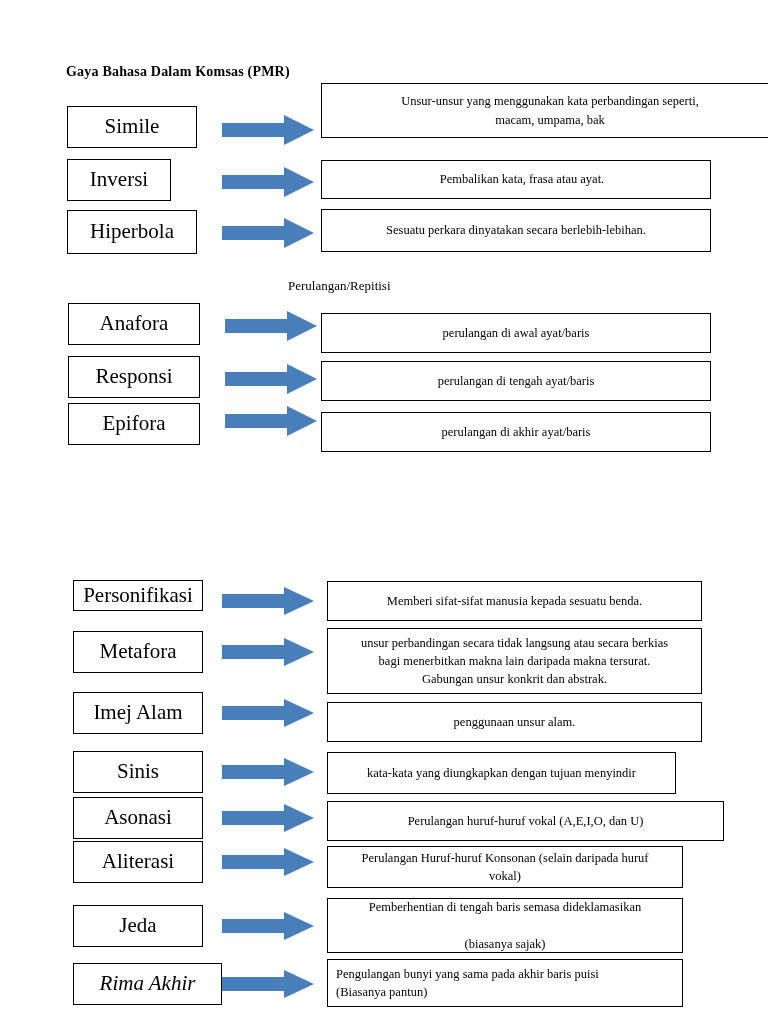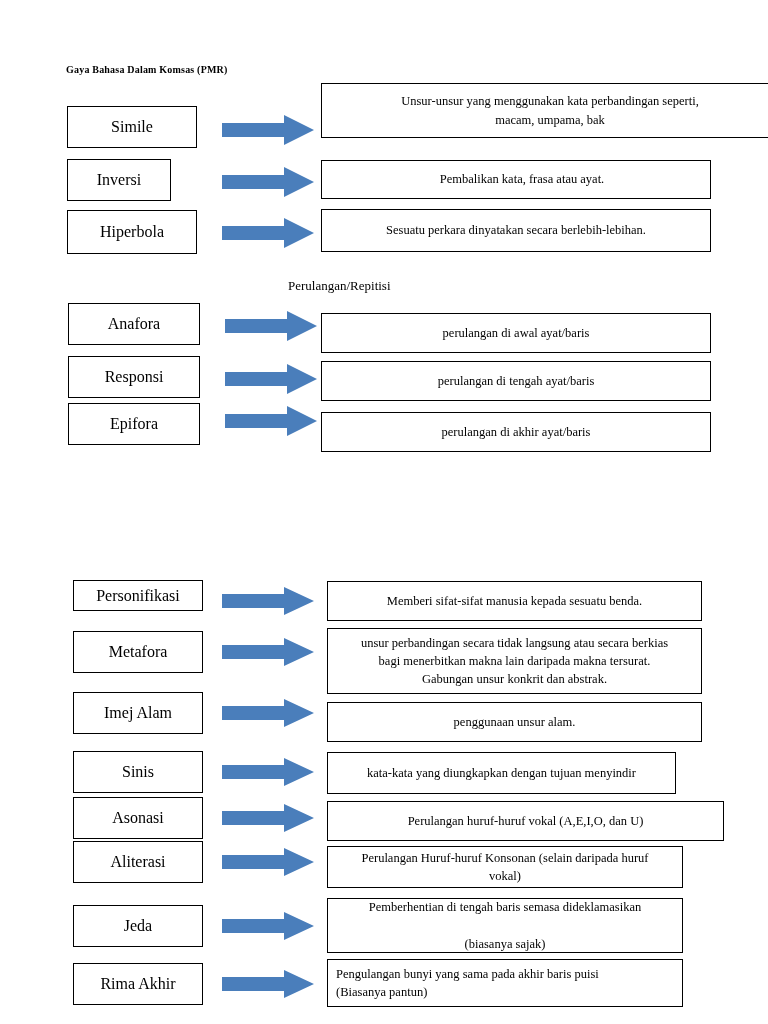--- a/index.html
+++ b/index.html
@@ -19,40 +19,40 @@
     position: relative;
     width: 768px;
     height: 1024px;
   }
   .doc-title {
     position: absolute;
     left: 66px;
     top: 64px;
     font-family: "Liberation Serif", serif;
     font-weight: bold;
-    font-size: 10px;
+    font-size: 14px;
     letter-spacing: 0.2px;
     white-space: nowrap;
   }
   .section-heading {
     position: absolute;
     font-family: "Liberation Serif", serif;
     font-size: 13px;
     white-space: nowrap;
   }
   .term-box {
     position: absolute;
     box-sizing: border-box;
     border: 1px solid #000000;
     background: #ffffff;
     display: flex;
     align-items: center;
     justify-content: center;
     font-family: "Liberation Serif", serif;
-    font-size: 16px;
+    font-size: 21px;
     line-height: 1.2;
     text-align: left;
   }
   .def-box {
     position: absolute;
     box-sizing: border-box;
     border: 1px solid #000000;
     background: #ffffff;
     display: flex;
     align-items: center;
@@ -239,21 +239,21 @@
     <svg width="92" height="28" viewBox="0 0 92 28">
         <polygon points="0,7 62,7 62,0 92,14 62,28 62,21 0,21" fill="#4A7EBB"></polygon>
       </svg>
   </div>
   <div class="def-box center" style="left:327px; top:898px; width:356px; height:55px;">
     <span class="def-text">Pemberhentian di tengah baris semasa dideklamasikan
 
 (biasanya sajak)</span>
   </div>
 
-  <div class="term-box" style="left:73px; top:963px; width:130px; height:42px;">
+  <div class="term-box" style="left:73px; top:963px; width:149px; height:42px;font-style:italic;">
     <span>Rima Akhir</span>
   </div>
   <div class="arrow" style="left:222px; top:970px; width:92px; height:28px;">
     <svg width="92" height="28" viewBox="0 0 92 28">
         <polygon points="0,7 62,7 62,0 92,14 62,28 62,21 0,21" fill="#4A7EBB"></polygon>
       </svg>
   </div>
   <div class="def-box left" style="left:327px; top:959px; width:356px; height:48px;">
     <span class="def-text">Pengulangan bunyi yang sama pada akhir baris puisi
 (Biasanya pantun)</span>

